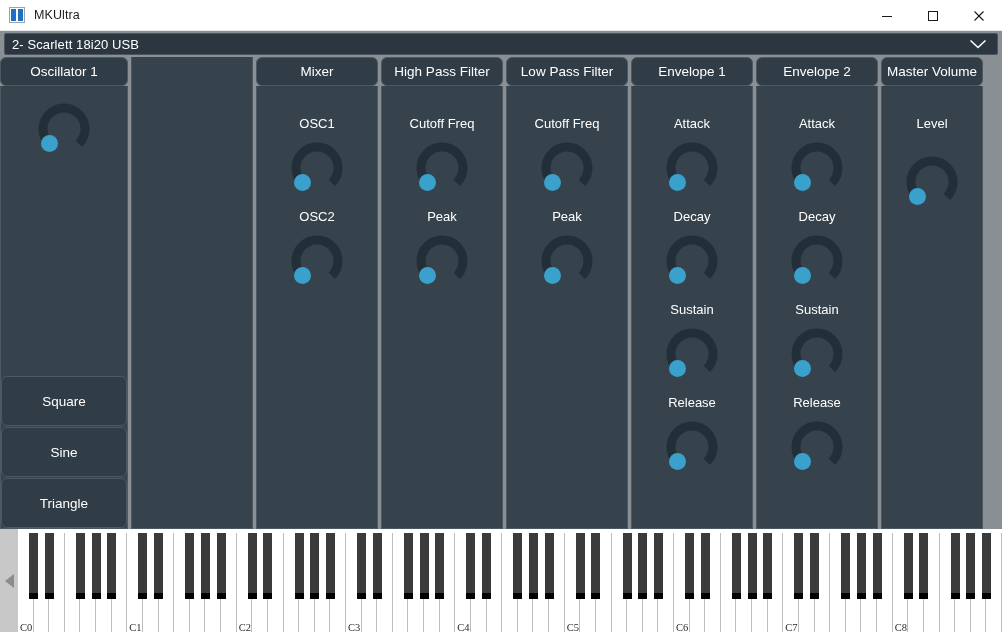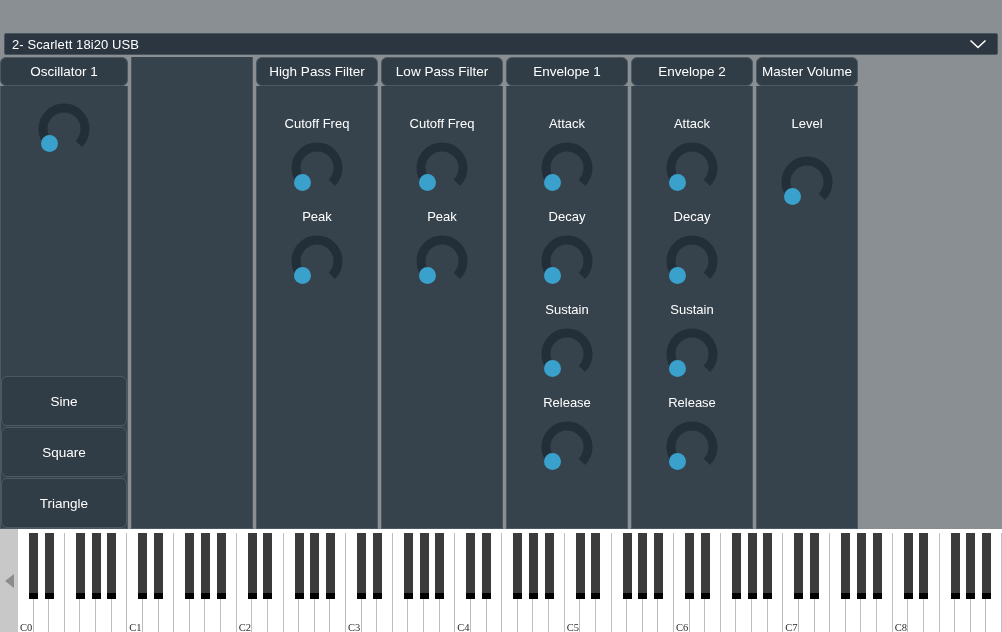--- a/index.html
+++ b/index.html
@@ -261,20 +261,42 @@
     z-index: 4;
     pointer-events: none;
     font-family: "Liberation Serif", serif;
   }
 </style>
 </head>
 <body>
 
 <div id="app">
 
+  <div class="titlebar">
+    <div class="title-icon"></div>
+    <div class="title-text">MKUltra</div>
+    <div class="win-controls">
+      <div class="win-btn">
+        <svg width="12" height="12" viewBox="0 0 12 12">
+          <line x1="1" y1="6.5" x2="11" y2="6.5" stroke="#1a1a1a" stroke-width="1"></line>
+        </svg>
+      </div>
+      <div class="win-btn">
+        <svg width="12" height="12" viewBox="0 0 12 12">
+          <rect x="1.5" y="1.5" width="9" height="9" fill="none" stroke="#1a1a1a" stroke-width="1"></rect>
+        </svg>
+      </div>
+      <div class="win-btn">
+        <svg width="12" height="12" viewBox="0 0 12 12">
+          <line x1="1.5" y1="1.5" x2="10.5" y2="10.5" stroke="#1a1a1a" stroke-width="1.1"></line>
+          <line x1="10.5" y1="1.5" x2="1.5" y2="10.5" stroke="#1a1a1a" stroke-width="1.1"></line>
+        </svg>
+      </div>
+    </div>
+  </div>
 
   <div class="device-bar">
     <span class="device-label">2- Scarlett 18i20 USB</span>
     <span class="device-chevron">
       <svg width="18" height="11" viewBox="0 0 18 11">
         <polyline points="1.5,2 9,9 16.5,2" fill="none" stroke="#ffffff" stroke-width="1.6"></polyline>
       </svg>
     </span>
   </div>
 
@@ -284,28 +306,51 @@
         <div class="panel-body">
           <div class="knob-group" style="margin-top: 16px;">
             <div class="knob">
               <svg width="56" height="56" viewBox="0 0 56 56">
                 <path d="M 13.1507575950825 41.8492424049175 A 21 21 0 1 1 42.8492424049175 41.8492424049175" fill="none" stroke="#232f38" stroke-width="9" stroke-linecap="butt"></path>
               </svg>
               <div class="knob-dot" style="left: 4.65076px; top: 33.3492px;"></div>
             </div>
           </div>
           <div class="wave-btns">
+            <div class="wave-btn">Square</div>
             <div class="wave-btn">Sine</div>
-            <div class="wave-btn">Square</div>
             <div class="wave-btn">Triangle</div>
           </div>
         </div>
       </div>
       <div class="panel" style="width: 122px;">
         <div class="panel-body"></div>
+      </div>
+      <div class="panel" style="width: 122px;">
+        <div class="panel-header">Mixer</div>
+        <div class="panel-body">
+          <div class="knob-group" style="margin-top: 31px;">
+            <div class="knob-label" style="margin-bottom: 11px;">OSC1</div>
+            <div class="knob">
+              <svg width="56" height="56" viewBox="0 0 56 56">
+                <path d="M 13.1507575950825 41.8492424049175 A 21 21 0 1 1 42.8492424049175 41.8492424049175" fill="none" stroke="#232f38" stroke-width="9" stroke-linecap="butt"></path>
+              </svg>
+              <div class="knob-dot" style="left: 4.65076px; top: 33.3492px;"></div>
+            </div>
+          </div>
+          <div class="knob-group" style="margin-top: 13px;">
+            <div class="knob-label" style="margin-bottom: 11px;">OSC2</div>
+            <div class="knob">
+              <svg width="56" height="56" viewBox="0 0 56 56">
+                <path d="M 13.1507575950825 41.8492424049175 A 21 21 0 1 1 42.8492424049175 41.8492424049175" fill="none" stroke="#232f38" stroke-width="9" stroke-linecap="butt"></path>
+              </svg>
+              <div class="knob-dot" style="left: 4.65076px; top: 33.3492px;"></div>
+            </div>
+          </div>
+        </div>
       </div>
       <div class="panel" style="width: 122px;">
         <div class="panel-header">High Pass Filter</div>
         <div class="panel-body">
           <div class="knob-group" style="margin-top: 31px;">
             <div class="knob-label" style="margin-bottom: 11px;">Cutoff Freq</div>
             <div class="knob">
               <svg width="56" height="56" viewBox="0 0 56 56">
                 <path d="M 13.1507575950825 41.8492424049175 A 21 21 0 1 1 42.8492424049175 41.8492424049175" fill="none" stroke="#232f38" stroke-width="9" stroke-linecap="butt"></path>
               </svg>

